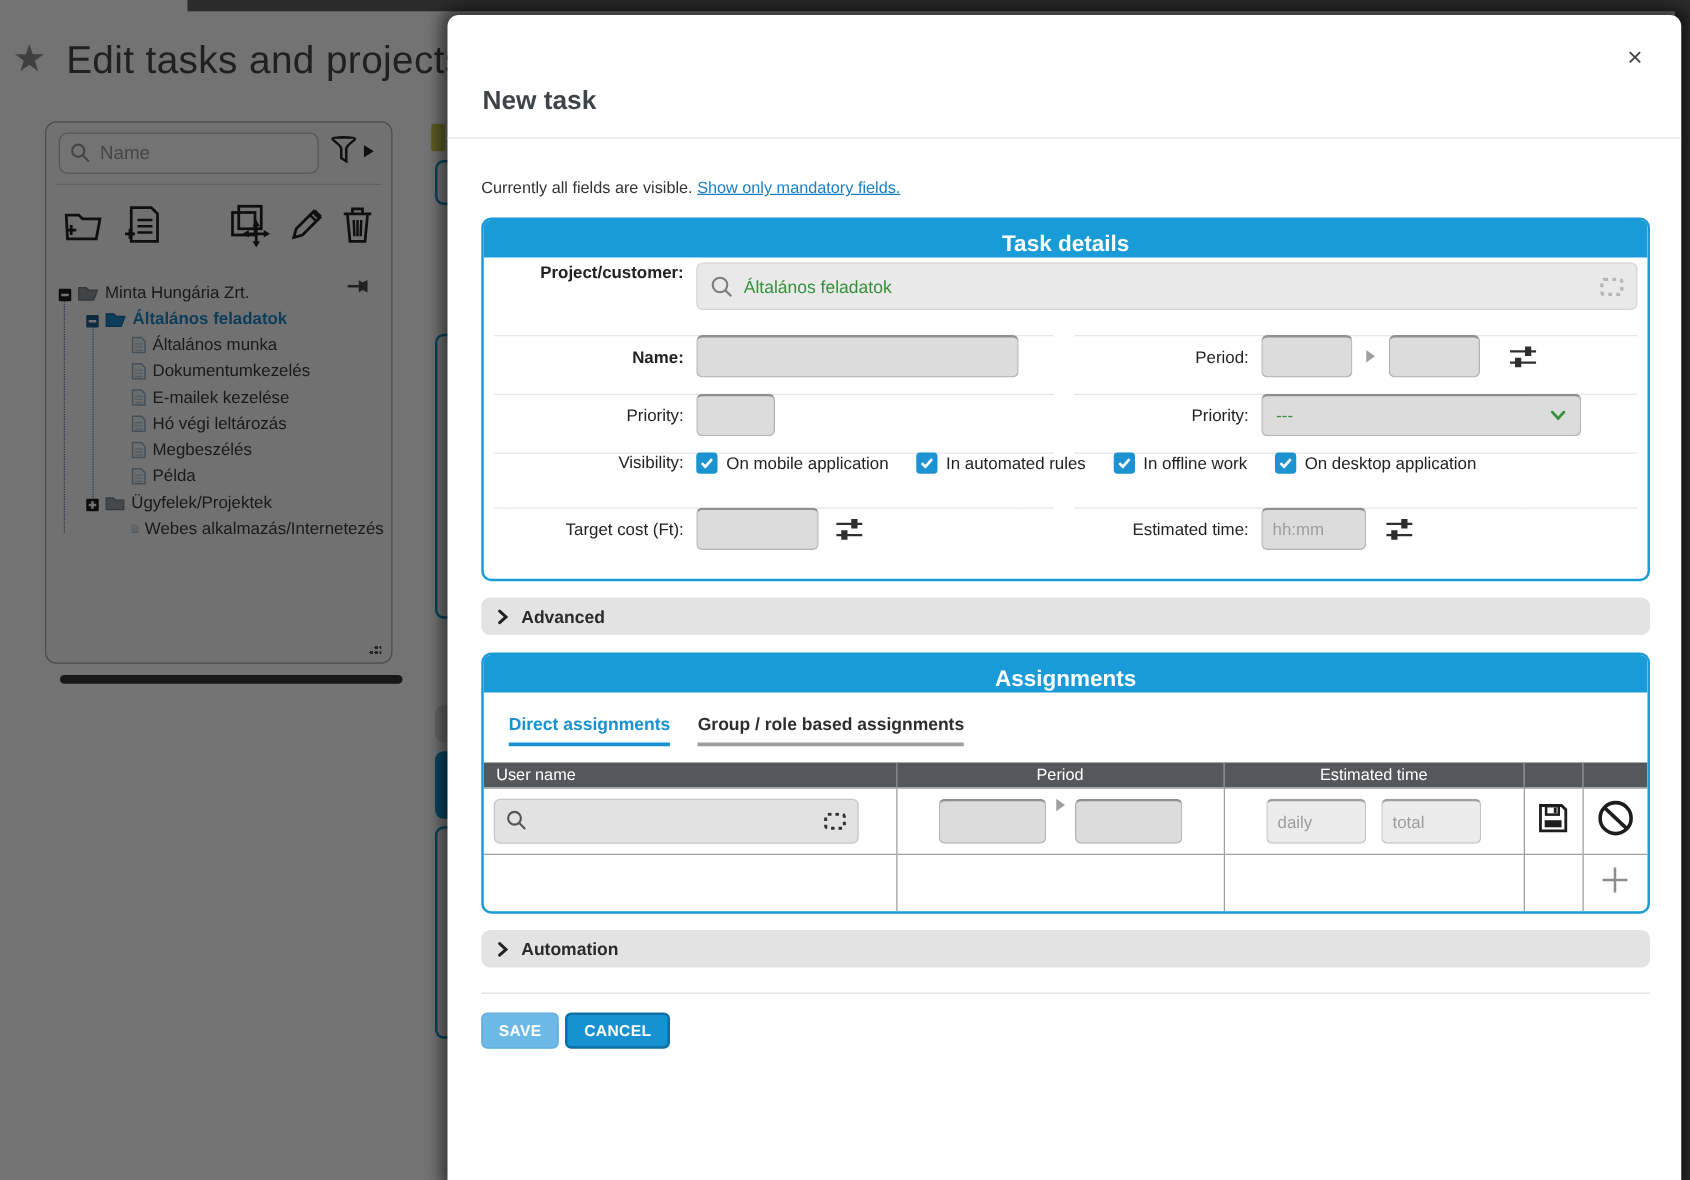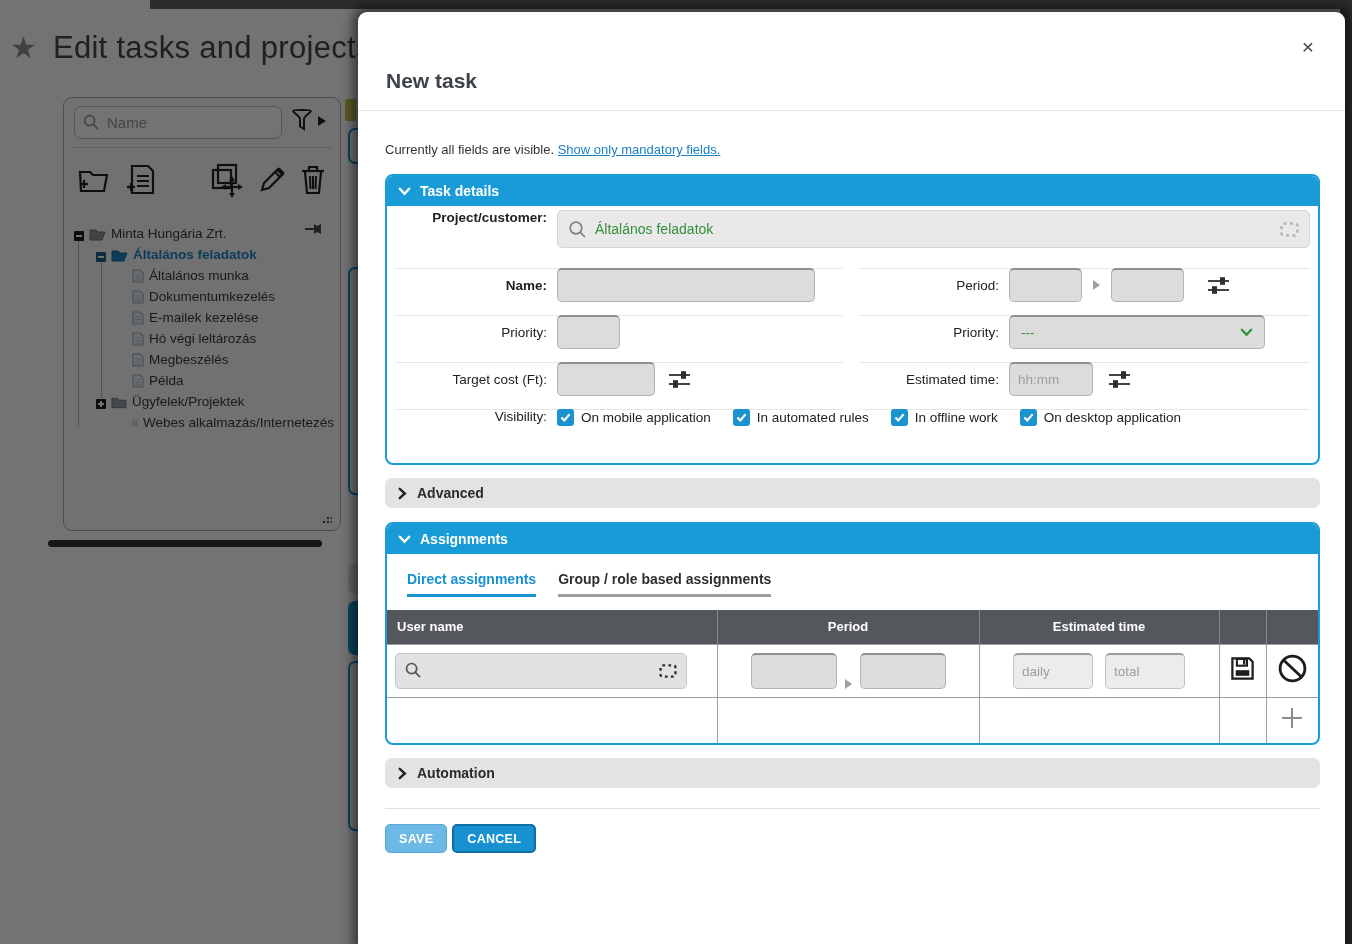--- a/index.html
+++ b/index.html
@@ -7,21 +7,21 @@
   body { font-family:"Liberation Sans", sans-serif; background:#ffffff; position:relative; }
 
   
   .page { position:absolute; inset:0; background:#fff; }
   .top-strip { position:absolute; left:150px; top:0; right:0; height:9px; background:#606060; }
   .right-strip { position:absolute; right:0; top:0; width:12px; height:944px; background:#606060; }
   .page-header { position:absolute; left:10px; top:30px; display:flex; align-items:center; gap:16px; }
   .star { color:#8f8f8f; font-size:30px; line-height:30px; }
   .page-title { font-size:31px; font-weight:300; color:#484848; letter-spacing:.3px; }
 
-  .panel { position:absolute; left:63px; top:97px; width:278px; height:434px;
+  .panel { position:absolute; left:36px; top:97px; width:278px; height:434px;
            background:#fbfbfb; border:1px solid #a8a8a8; border-radius:9px; }
   .panel-search { position:absolute; left:10px; top:8px; width:208px; height:33px;
                   background:#fff; border:1px solid #bdbdbd; border-radius:7px;
                   display:flex; align-items:center; padding:0 8px; gap:7px; }
   .panel-search input { border:none; outline:none; background:transparent; width:150px;
                   font-size:15px; color:#333; font-family:inherit; }
   .panel-search input::placeholder { color:#9b9b9b; }
   .funnel-wrap { position:absolute; right:14px; top:10px; display:flex; align-items:center; gap:4px; }
   .panel-divider { position:absolute; left:8px; right:8px; top:49px; border-top:1px solid #d2d2d2; }
   .tools { position:absolute; left:12px; top:58px; right:12px; height:48px; display:flex; align-items:center; }
@@ -67,21 +67,21 @@
   .m-header { padding:25px 28px 17px; border-bottom:1px solid #e3e3e3;margin-top:32px; }
   .m-title { font-size:21px; font-weight:bold; color:#3e434a; }
   .m-close { position:absolute; top:22px; right:24px; width:26px; height:26px; border:none; background:none;
              font-size:21px; color:#444; cursor:pointer; line-height:26px; }
   .m-body { padding:0 25px 0 27px; }
   .info { margin:31px 0 17px; font-size:13px; color:#333; }
   .info a { color:#1a7fc4; }
 
   .section { border:2px solid #189bd7; border-radius:8px; overflow:hidden; background:#fff; }
   .sec-head { height:30px; background:#189bd7; display:flex; align-items:center; gap:9px; padding:0 11px;
-              color:#fff; font-weight:bold; font-size:14px; cursor:pointer; }
+              color:#fff; font-weight:bold; font-size:18px; cursor:pointer;flex-direction:column; }
   .bar { height:30px; background:#e3e3e3; border-radius:7px; display:flex; align-items:center; gap:10px;
          padding:0 13px; font-weight:bold; font-size:14px; color:#2b2b2b; margin-top:13px; cursor:pointer; }
 
   .sec-body { padding:4px 8px 10px; }
   .frow { display:flex; align-items:flex-start; min-height:47px; }
   .frow.sep { background:linear-gradient(to right,#e6e6e6 0 448px,transparent 448px 464px,#e6e6e6 464px 100%) no-repeat top/100% 1px; }
   .half-l { width:450px; display:flex; align-items:center; }
   .half-r { flex:1; display:flex; align-items:center; }
   .flabel { width:162px; text-align:right; padding-right:10px; font-size:13.5px; color:#222; flex:none; }
   .flabel.req { font-weight:bold; }
@@ -114,34 +114,34 @@
   textarea.inp { width:100%; height:112px; resize:none; padding:6px 8px; }
   .ta-grip { position:absolute; right:3px; bottom:5px; }
 
   
   .tabs { display:flex; gap:22px; padding:17px 20px 0; }
   .tab { font-size:14px; font-weight:bold; padding-bottom:7px; border-bottom:3px solid #9e9e9e; color:#2e2e2e; cursor:pointer; }
   .tab.active { color:#1791d0; border-bottom-color:#1791d0; }
 
   
   table.assign { width:100%; border-collapse:collapse; margin-top:13px; table-layout:fixed; }
-  table.assign th { background:#54585c; color:#fff; font-size:13px; font-weight:bold; height:34px;
+  table.assign th { background:#54585c; color:#fff; font-size:13px; font-weight:normal; height:20px;
                     border-right:1px solid #86898c; padding:0 10px; }
   table.assign th:last-child { border-right:none; }
   th.al { text-align:left; }
   table.assign td { border:1px solid #9e9e9e; border-bottom:none; padding:8px; vertical-align:middle; }
   table.assign td:first-child { border-left:none; }
   table.assign td:last-child { border-right:none; }
   .cell-center { text-align:center; }
   .tsearch { width:292px; height:36px; background:#e2e2e2; border:1px solid #c6c6c6; border-radius:5px;
              display:flex; align-items:center; padding:0 9px; gap:7px; }
   .tsearch input { flex:1; border:none; background:transparent; outline:none; font-family:inherit; font-size:13px; }
   .mini { width:86px; height:36px; }
   .et { width:80px; height:36px; background:#ececec; border:1px solid #c4c4c4; border-top:2px solid #9d9d9d; }
-  .pwrap { display:flex; align-items:flex-end; justify-content:center; }
+  .pwrap { display:flex; align-items:flex-start; justify-content:center; }
   .icon-btn { background:none; border:none; cursor:pointer; display:inline-flex; align-items:center; justify-content:center; width:100%; }
 
   .m-footer { margin:20px 25px 0 27px; border-top:1px solid #e0e0e0; padding-top:15px; display:flex; gap:5px; }
   .btn { border-radius:5px; color:#fff; font-weight:bold; font-size:12.5px; font-family:inherit;
          padding:0 13px; height:29px; cursor:pointer; letter-spacing:.3px; }
   .btn-save { background:#6cb9e6; border:1px solid #57a9da; }
   .btn-cancel { background:#1791d0; border:2px solid #0c6fa6; }
 </style>
 </head>
 <body>
@@ -404,20 +404,58 @@
             <span class="rlabel">Priority:</span>
             <div class="selectbox">
               <span class="sval">---</span>
               <svg width="13" height="9" viewBox="0 0 14 9">
                   <path d="M2 1.5 L7 7 L12 1.5" fill="none" stroke="#35903b" stroke-width="2.4" stroke-linecap="round"></path>
                 </svg>
             </div>
           </div>
         </div>
 
+        <div class="frow sep" style="min-height:44px">
+          <span class="flabel">Visibility:</span>
+          <div class="cbgroup">
+            <span class="cbitem">
+              <span class="cb">
+                  <svg width="11" height="9" viewBox="0 0 13 11">
+                    <path d="M1.5 5.5 L5 9 L11.5 1.5" fill="none" stroke="#fff" stroke-width="2.6"></path>
+                  </svg>
+                </span>
+              <span class="cl">On mobile application</span>
+            </span>
+            <span class="cbitem">
+              <span class="cb">
+                  <svg width="11" height="9" viewBox="0 0 13 11">
+                    <path d="M1.5 5.5 L5 9 L11.5 1.5" fill="none" stroke="#fff" stroke-width="2.6"></path>
+                  </svg>
+                </span>
+              <span class="cl">In automated rules</span>
+            </span>
+            <span class="cbitem">
+              <span class="cb">
+                  <svg width="11" height="9" viewBox="0 0 13 11">
+                    <path d="M1.5 5.5 L5 9 L11.5 1.5" fill="none" stroke="#fff" stroke-width="2.6"></path>
+                  </svg>
+                </span>
+              <span class="cl">In offline work</span>
+            </span>
+            <span class="cbitem">
+              <span class="cb">
+                  <svg width="11" height="9" viewBox="0 0 13 11">
+                    <path d="M1.5 5.5 L5 9 L11.5 1.5" fill="none" stroke="#fff" stroke-width="2.6"></path>
+                  </svg>
+                </span>
+              <span class="cl">On desktop application</span>
+            </span>
+          </div>
+        </div>
+
         <div class="frow sep">
           <div class="half-l">
             <span class="flabel">Target cost (Ft):</span>
             <input class="inp" style="width: 98px;">
             <span class="slider-ic" style="margin-left:14px">
               <svg width="21" height="19" viewBox="0 0 21 19">
                   <line x1="0" y1="5" x2="21" y2="5" stroke="#2e2e2e" stroke-width="1.8"></line>
                   <rect x="12" y="1.2" width="5" height="7.6" fill="#2e2e2e"></rect>
                   <line x1="0" y1="14" x2="21" y2="14" stroke="#2e2e2e" stroke-width="1.8"></line>
                   <rect x="4" y="10.2" width="5" height="7.6" fill="#2e2e2e"></rect>
@@ -427,58 +465,20 @@
           <div class="half-r">
             <span class="rlabel">Estimated time:</span>
             <input class="inp" style="width: 84px;" placeholder="hh:mm">
             <span class="slider-ic" style="margin-left:16px">
               <svg width="21" height="19" viewBox="0 0 21 19">
                   <line x1="0" y1="5" x2="21" y2="5" stroke="#2e2e2e" stroke-width="1.8"></line>
                   <rect x="12" y="1.2" width="5" height="7.6" fill="#2e2e2e"></rect>
                   <line x1="0" y1="14" x2="21" y2="14" stroke="#2e2e2e" stroke-width="1.8"></line>
                   <rect x="4" y="10.2" width="5" height="7.6" fill="#2e2e2e"></rect>
                 </svg>
-            </span>
-          </div>
-        </div>
-
-        <div class="frow sep" style="min-height:44px">
-          <span class="flabel">Visibility:</span>
-          <div class="cbgroup">
-            <span class="cbitem">
-              <span class="cb">
-                  <svg width="11" height="9" viewBox="0 0 13 11">
-                    <path d="M1.5 5.5 L5 9 L11.5 1.5" fill="none" stroke="#fff" stroke-width="2.6"></path>
-                  </svg>
-                </span>
-              <span class="cl">On mobile application</span>
-            </span>
-            <span class="cbitem">
-              <span class="cb">
-                  <svg width="11" height="9" viewBox="0 0 13 11">
-                    <path d="M1.5 5.5 L5 9 L11.5 1.5" fill="none" stroke="#fff" stroke-width="2.6"></path>
-                  </svg>
-                </span>
-              <span class="cl">In automated rules</span>
-            </span>
-            <span class="cbitem">
-              <span class="cb">
-                  <svg width="11" height="9" viewBox="0 0 13 11">
-                    <path d="M1.5 5.5 L5 9 L11.5 1.5" fill="none" stroke="#fff" stroke-width="2.6"></path>
-                  </svg>
-                </span>
-              <span class="cl">In offline work</span>
-            </span>
-            <span class="cbitem">
-              <span class="cb">
-                  <svg width="11" height="9" viewBox="0 0 13 11">
-                    <path d="M1.5 5.5 L5 9 L11.5 1.5" fill="none" stroke="#fff" stroke-width="2.6"></path>
-                  </svg>
-                </span>
-              <span class="cl">On desktop application</span>
             </span>
           </div>
         </div>
 
 
       </div>
     </div>
 
     <div class="bar">
       <svg width="9" height="13" viewBox="0 0 9 14">

